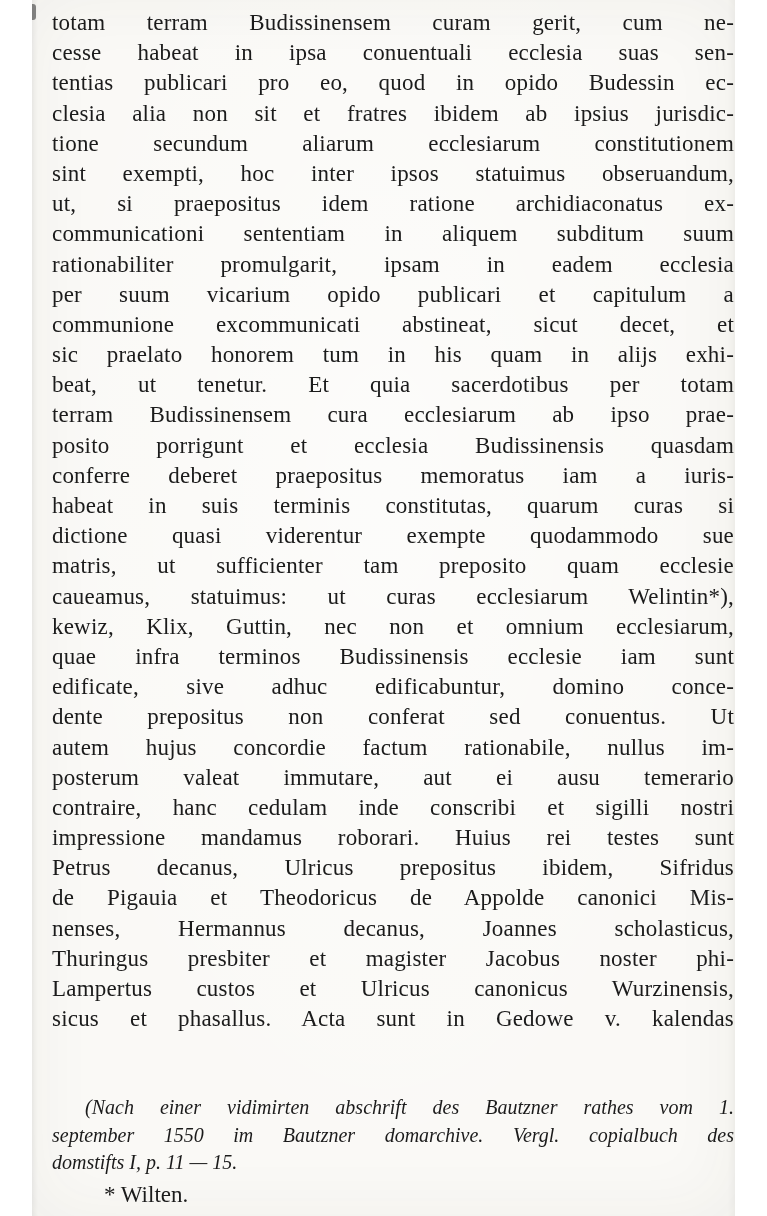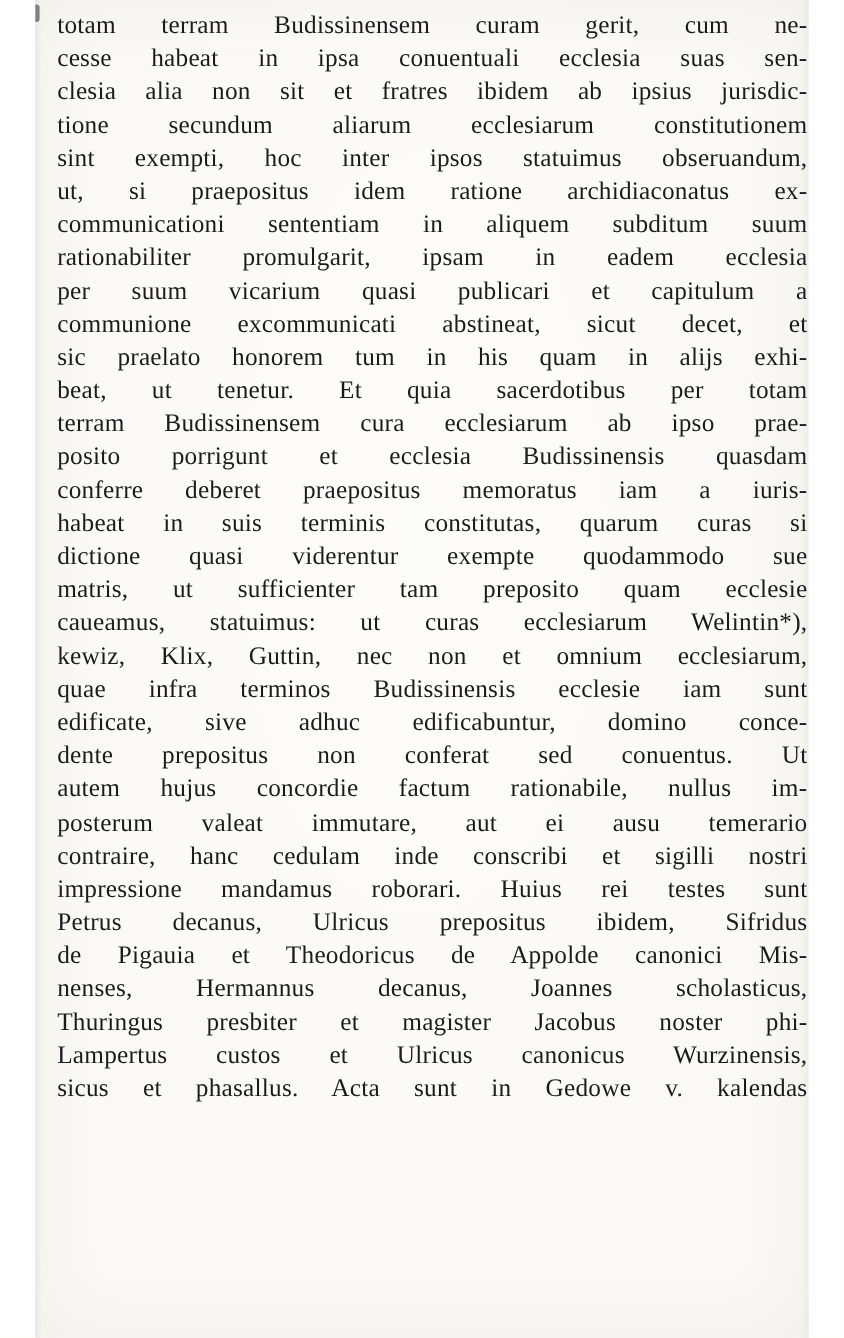--- a/index.html
+++ b/index.html
@@ -94,40 +94,43 @@
   <div class="scan-edge-mark"></div>
 
   <div class="body-text" id="body-lines">
       <div class="line">
         <span class="txt">totam terram Budissinensem curam gerit, cum ne-</span>
       </div>
       <div class="line">
         <span class="txt">cesse habeat in ipsa conuentuali ecclesia suas sen-</span>
       </div>
       <div class="line">
+        <span class="txt">tentias publicari pro eo, quod in opido Budessin ec-</span>
+      </div>
+      <div class="line">
         <span class="txt">clesia alia non sit et fratres ibidem ab ipsius jurisdic-</span>
       </div>
       <div class="line">
         <span class="txt">tione secundum aliarum ecclesiarum constitutionem</span>
         <span class="num">5</span>
       </div>
       <div class="line">
         <span class="txt">sint exempti, hoc inter ipsos statuimus obseruandum,</span>
       </div>
       <div class="line">
         <span class="txt">ut, si praepositus idem ratione archidiaconatus ex-</span>
       </div>
       <div class="line">
         <span class="txt">communicationi sententiam in aliquem subditum suum</span>
       </div>
       <div class="line">
         <span class="txt">rationabiliter promulgarit, ipsam in eadem ecclesia</span>
       </div>
       <div class="line">
-        <span class="txt">per suum vicarium quasi publicari et capitulum a</span>
+        <span class="txt">per suum vicarium opido publicari et capitulum a</span>
         <span class="num">10</span>
       </div>
       <div class="line">
         <span class="txt">communione excommunicati abstineat, sicut decet, et</span>
       </div>
       <div class="line">
         <span class="txt">sic praelato honorem tum in his quam in alijs exhi-</span>
       </div>
       <div class="line">
         <span class="txt">beat, ut tenetur. Et quia sacerdotibus per totam</span>
@@ -195,13 +198,21 @@
       </div>
       <div class="line">
         <span class="txt">Lampertus custos et Ulricus canonicus Wurzinensis,</span>
       </div>
       <div class="line">
         <span class="txt">sicus et phasallus. Acta sunt in Gedowe v. kalendas</span>
         <span class="num">35</span>
       </div>
     </div>
 
+  <div class="footnote">
+    <div id="fn-lines">
+        <div class="fn-line first">(Nach einer vidimirten abschrift des Bautzner rathes vom 1.</div>
+        <div class="fn-line">september 1550 im Bautzner domarchive. Vergl. copialbuch des</div>
+        <div class="fn-line last">domstifts I, p. 11 — 15.</div>
+      </div>
+    <div class="fn-marker">* Wilten.</div>
+  </div>
 </div>
 
 </body></html>

